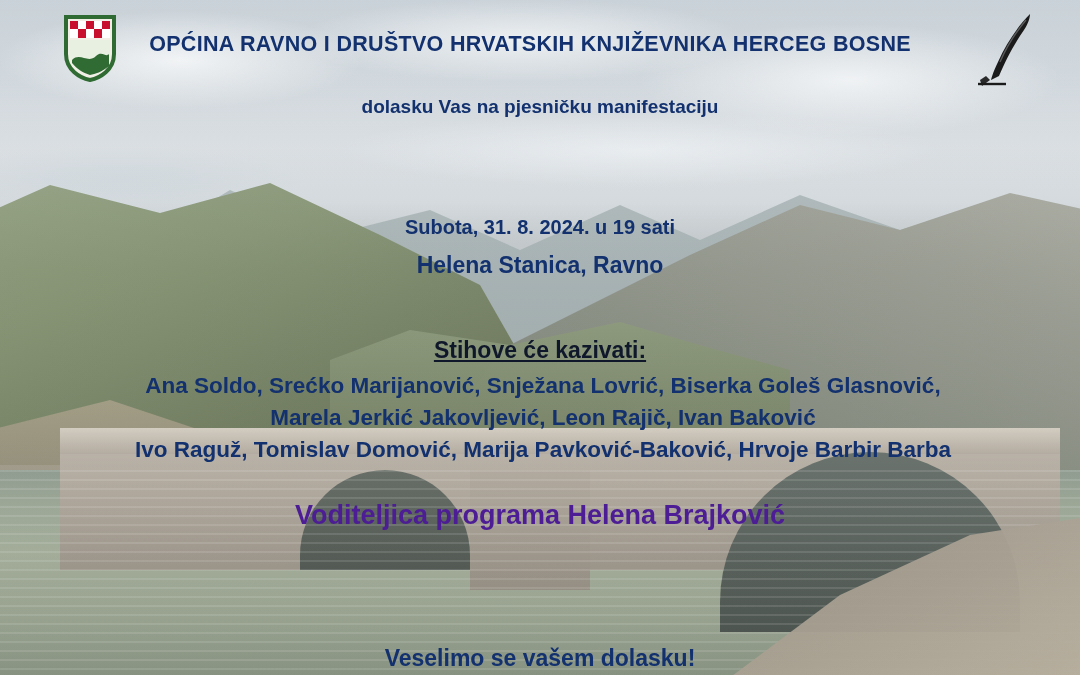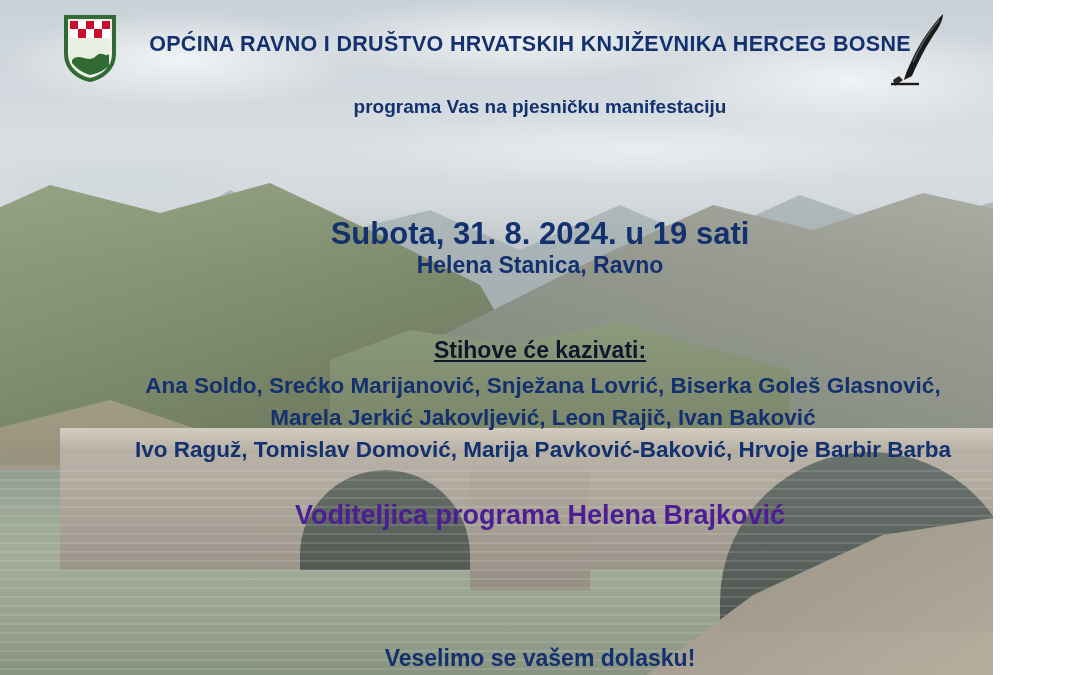--- a/index.html
+++ b/index.html
@@ -7,21 +7,21 @@
     margin: 0;
     padding: 0;
     width: 1080px;
     height: 675px;
     overflow: hidden;
     font-family: "Liberation Sans", sans-serif;
   }
 
   #poster {
     position: relative;
-    width: 993px;
+    width: 1080px;
     height: 675px;
     overflow: hidden;
     background: #8fa3ae;
   }
 
   
   .bg {
     position: absolute;
     inset: 0;
     background:
@@ -171,21 +171,21 @@
     left: 0; top: 140px; width: 1080px;
     font-size: 59px;
     font-weight: bold;
     letter-spacing: 1px;
     color: #173b86;
   }
 
   .when {
     position: absolute;
     left: 0; top: 216px; width: 1080px;
-    font-size: 31px;
+    font-size: 20px;
     font-weight: bold;
     color: #12316e;
   }
   .where {
     position: absolute;
     left: 0; top: 252px; width: 1080px;
     font-size: 23px;
     font-weight: bold;
     color: #12316e;
   }
@@ -277,21 +277,21 @@
       <svg viewBox="0 0 72 78" width="72" height="78" aria-hidden="true">
         <path d="M58 4 C46 16 34 34 26 52 C22 60 20 66 19 70 L27 66 C33 52 42 34 52 20 C56 14 58 8 58 4 Z" fill="#1b1b1b"></path>
         <path d="M54 10 C44 22 34 38 28 52" stroke="#5a5a5a" stroke-width="1.4" fill="none"></path>
         <path d="M18 70 L10 76 L8 70 L14 66 Z" fill="#2a2a2a"></path>
         <path d="M6 74 H34" stroke="#1b1b1b" stroke-width="2.4"></path>
       </svg>
     </div>
 
     <div class="org-line">OPĆINA RAVNO I DRUŠTVO HRVATSKIH KNJIŽEVNIKA HERCEG BOSNE</div>
 
-    <div class="invite-line">programa Vas na pjesničku manifestaciju</div>
+    <div class="invite-line">dolasku Vas na pjesničku manifestaciju</div>
 
 
     <div class="when">Subota, 31. 8. 2024. u 19 sati</div>
     <div class="where">Helena Stanica, Ravno</div>
 
     <div class="readers-heading">Stihove će kazivati:</div>
     <div class="readers-list">
       <div>Ana Soldo, Srećko Marijanović, Snježana Lovrić, Biserka Goleš Glasnović,</div>
       <div>Marela Jerkić Jakovljević, Leon Rajič, Ivan Baković</div>
       <div>Ivo Raguž, Tomislav Domović, Marija Pavković-Baković, Hrvoje Barbir Barba</div>

